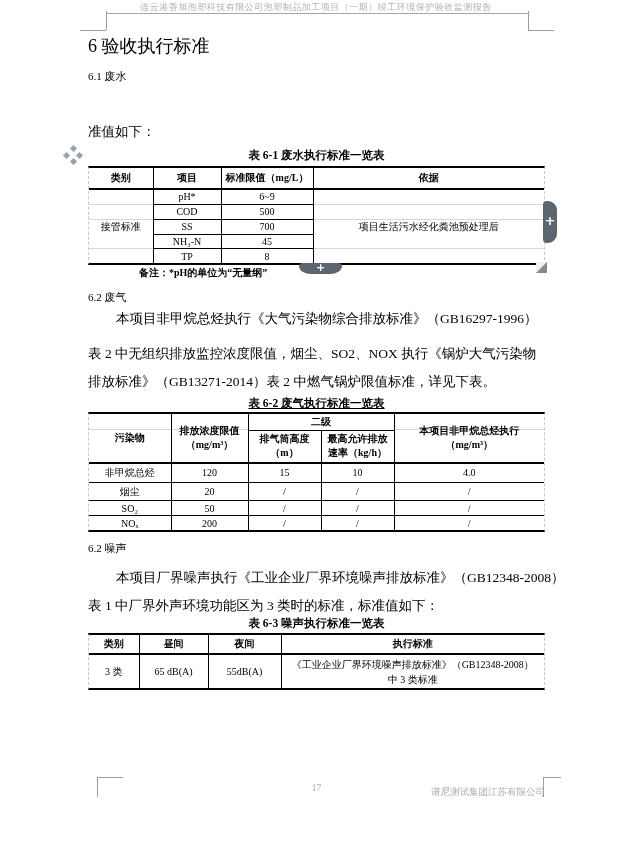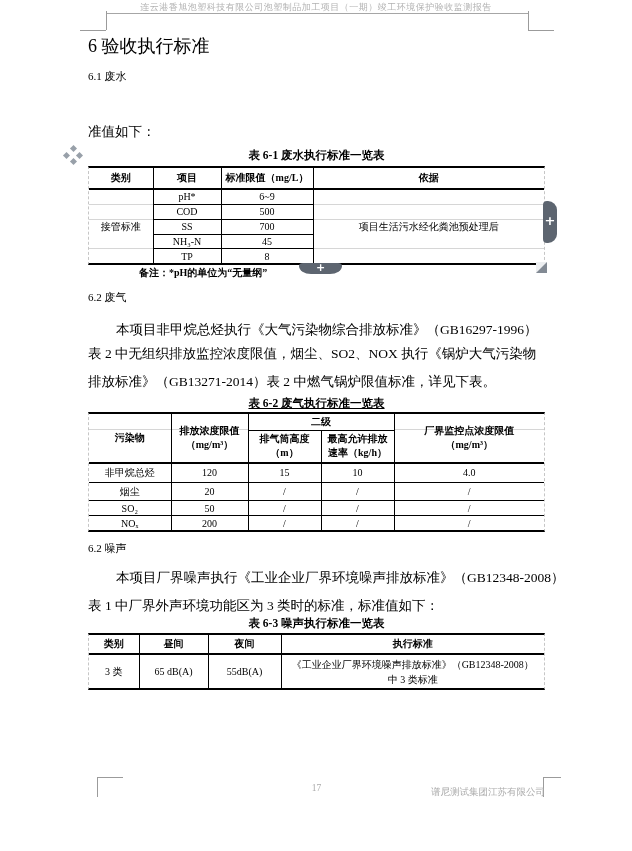--- a/index.html
+++ b/index.html
@@ -123,42 +123,42 @@
     <span>+</span>
   </div>
   <div class="abs add-row">
     <span>+</span>
   </div>
   <div class="abs resize-handle"></div>
 
   <div class="abs note">备注：*pH的单位为“无量纲”</div>
 
   <div class="abs h2" style="left:88px;top:290px;">6.2 废气</div>
-  <div class="abs pline" style="left:116px;top:321px;">本项目非甲烷总烃执行《大气污染物综合排放标准》（GB16297-1996）</div>
+  <div class="abs pline" style="left:116px;top:310px;">本项目非甲烷总烃执行《大气污染物综合排放标准》（GB16297-1996）</div>
   <div class="abs pline" style="left:88px;top:345px;">表 2 中无组织排放监控浓度限值，烟尘、SO2、NOX 执行《锅炉大气污染物</div>
   <div class="abs pline" style="left:88px;top:373px;">排放标准》（GB13271-2014）表 2 中燃气锅炉限值标准，详见下表。</div>
 
   <div class="abs caption" style="top:396px;text-decoration:underline;">表 6-2  废气执行标准一览表</div>
 
   <div class="abs tbl" style="left:88px;top:412px;width:457px;height:120px;">
     <table>
       <colgroup>
           <col style="width:82px">
           <col style="width:77px">
           <col style="width:73px">
           <col style="width:73px">
           <col>
         </colgroup>
       <tbody>
           <tr style="height:16px;">
         <th rowspan="2" class="ghost-line thick-b">污染物</th>
         <th rowspan="2" class="ghost-line ml thick-b">排放浓度限值
 （mg/m³）</th>
         <th colspan="2">二级</th>
-        <th rowspan="2" class="ghost-line ml thick-b">厂界监控点浓度限值
+        <th rowspan="2" class="ghost-line ml thick-b">本项目非甲烷总烃执行
 （mg/m³）</th>
       </tr>
       <tr style="height:33px;">
         <th class="ml thick-b">排气筒高度
 （m）</th>
         <th class="ml thick-b">最高允许排放
 速率（kg/h）</th>
       </tr>
       <tr>
         <td>非甲烷总烃</td>

